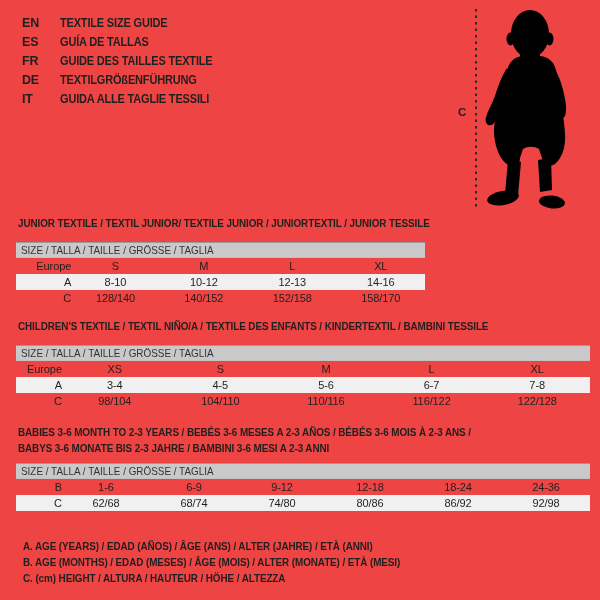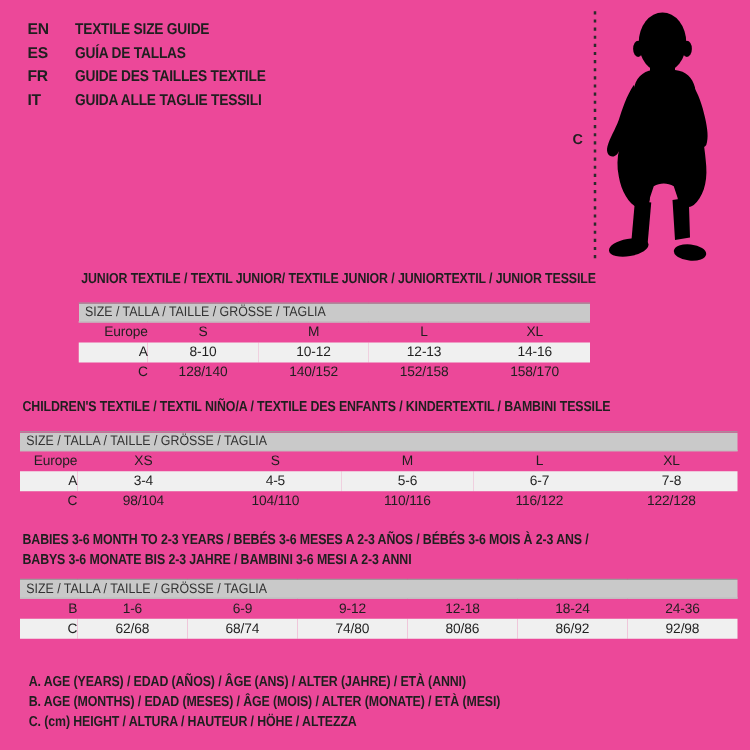--- a/index.html
+++ b/index.html
@@ -1,31 +1,31 @@
 <!DOCTYPE html>
 <html><head>
 <meta charset="utf-8">
 <style>
   html,body{margin:0;padding:0;background:#ffffff;}
   .page{
-    position:relative;width:600px;height:600px;background:#ec4899;overflow:hidden;
+    position:relative;width:600px;height:600px;background:#ef4444;overflow:hidden;
     font-family:"Liberation Sans", sans-serif;color:#1f1f1f;
   }
   
   .lang-block{position:absolute;left:22px;top:13px;}
   .lang-row{display:flex;height:19px;align-items:center;}
   .lang-code{width:38px;font-weight:bold;font-size:12.5px;letter-spacing:-0.2px;}
   .lang-label{font-weight:bold;font-size:12.5px;letter-spacing:-0.2px;white-space:nowrap;
     transform:scaleX(0.88);transform-origin:0 50%;}
   
   .figure-svg{position:absolute;left:450px;top:0;width:150px;height:215px;}
   .height-label{position:absolute;left:458px;top:106px;font-size:11.5px;font-weight:bold;}
   
   .section{position:absolute;left:16px;}
-  .sec0{top:215px;width:409px;margin-left:47px;}
+  .sec0{top:215px;width:409px;}
   .sec1{top:318px;width:574px;}
   .sec2{top:424px;width:574px;}
   .section-title{margin-left:2px;margin-bottom:11px;}
   .sec2 .section-title{margin-bottom:7px;}
   .title-line{font-weight:bold;font-size:11.5px;line-height:16px;letter-spacing:-0.1px;
     white-space:nowrap;transform:scaleX(0.86);transform-origin:0 50%;}
   
   table.size-table{border-collapse:collapse;width:100%;table-layout:fixed;}
   .size-table th{
     background:#c9c9c9;border-top:1px solid #9a9a9a;border-bottom:1px solid #c2c2c2;
@@ -51,20 +51,24 @@
         <span class="lang-code">EN</span>
         <span class="lang-label">TEXTILE SIZE GUIDE</span>
       </div>
       <div class="lang-row">
         <span class="lang-code">ES</span>
         <span class="lang-label">GUÍA DE TALLAS</span>
       </div>
       <div class="lang-row">
         <span class="lang-code">FR</span>
         <span class="lang-label">GUIDE DES TAILLES TEXTILE</span>
+      </div>
+      <div class="lang-row">
+        <span class="lang-code">DE</span>
+        <span class="lang-label">TEXTILGRÖßENFÜHRUNG</span>
       </div>
       <div class="lang-row">
         <span class="lang-code">IT</span>
         <span class="lang-label">GUIDA ALLE TAGLIE TESSILI</span>
       </div>
     </div>
 
   <svg class="figure-svg" viewBox="0 0 150 215" aria-hidden="true">
     <line x1="26" y1="9" x2="26" y2="208" stroke="#2b2b2b" stroke-width="2" stroke-dasharray="2.5 4"></line>
     <g fill="#000000">

